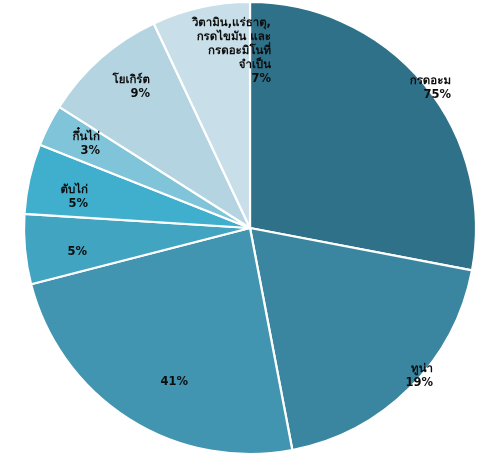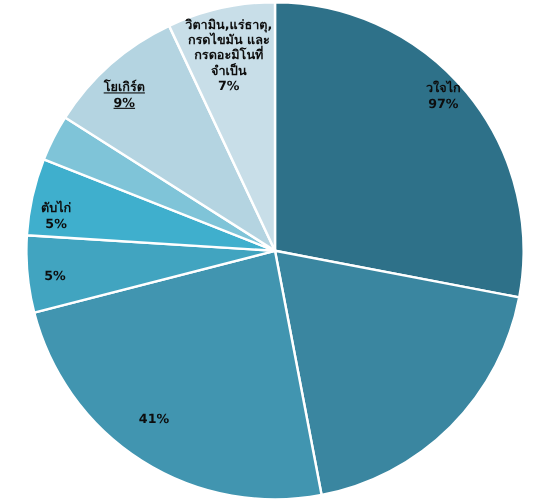--- a/index.html
+++ b/index.html
@@ -35,21 +35,21 @@
   .labels-layer {
     position: absolute;
     left: 0;
     top: 0;
     width: 502px;
     height: 457px;
     pointer-events: none;
   }
   .slice-label {
     position: absolute;
-    text-align: center;
+    text-align: right;
     color: #0d0d0d;
     font-weight: bold;
     font-size: 11.5px;
     line-height: 1.22;
     white-space: pre-line;
     transform: translate(-50%, -50%);
     pointer-events: auto;
   }
   .slice-label .lbl-name {
     display: block;
@@ -79,24 +79,26 @@
         <path d="M 250 228 L 292.35 450.00 A 226 226 0 0 1 31.10 284.20 Z" fill="#4195B0" class="slice-path"></path>
         <path d="M 250 228 L 31.10 284.20 A 226 226 0 0 1 24.45 213.81 Z" fill="#41A4C0" class="slice-path"></path>
         <path d="M 250 228 L 24.45 213.81 A 226 226 0 0 1 39.87 144.80 Z" fill="#3FAFCD" class="slice-path"></path>
         <path d="M 250 228 L 39.87 144.80 A 226 226 0 0 1 59.18 106.90 Z" fill="#7FC4D8" class="slice-path"></path>
         <path d="M 250 228 L 59.18 106.90 A 226 226 0 0 1 153.77 23.51 Z" fill="#B4D4E1" class="slice-path"></path>
         <path d="M 250 228 L 153.77 23.51 A 226 226 0 0 1 250.00 2.00 Z" fill="#C8DEE8" class="slice-path"></path>
       </g>
   </svg>
 
   <div class="labels-layer" id="labels-layer">
-      <div class="slice-label lbl-narrow" style="left: 403px; top: 87px;"><span class="lbl-name">วใจไก</span><span class="lbl-pct">97%</span></div>
+      <div class="slice-label lbl-narrow" style="left: 403px; top: 87px;"><span class="lbl-name">กรดอะม</span><span class="lbl-pct">75%</span></div>
+      <div class="slice-label lbl-tiny" style="left: 396px; top: 375px;"><span class="lbl-name">ทูน่า</span><span class="lbl-pct">19%</span></div>
       <div class="slice-label lbl-narrow" style="left: 140px; top: 381px;"><span class="lbl-pct">41%</span></div>
       <div class="slice-label lbl-tiny" style="left: 50px; top: 251px;"><span class="lbl-pct">5%</span></div>
       <div class="slice-label lbl-tiny" style="left: 51px; top: 196px;"><span class="lbl-name">ตับไก่</span><span class="lbl-pct">5%</span></div>
-      <div class="slice-label lbl-tiny" style="left: 113px; top: 86px; text-decoration: underline;"><span class="lbl-name">โยเกิร์ต</span><span class="lbl-pct">9%</span></div>
+      <div class="slice-label lbl-tiny" style="left: 63px; top: 143px;"><span class="lbl-name">กึ๋นไก่</span><span class="lbl-pct">3%</span></div>
+      <div class="slice-label lbl-tiny" style="left: 113px; top: 86px;"><span class="lbl-name">โยเกิร์ต</span><span class="lbl-pct">9%</span></div>
       <div class="slice-label lbl-wide" style="left: 208px; top: 50px;"><span class="lbl-name">วิตามิน,แร่ธาตุ,
 กรดไขมัน และ
 กรดอะมิโนที่
 จำเป็น</span><span class="lbl-pct">7%</span></div>
     </div>
 
 </div>
 
 </body></html>

